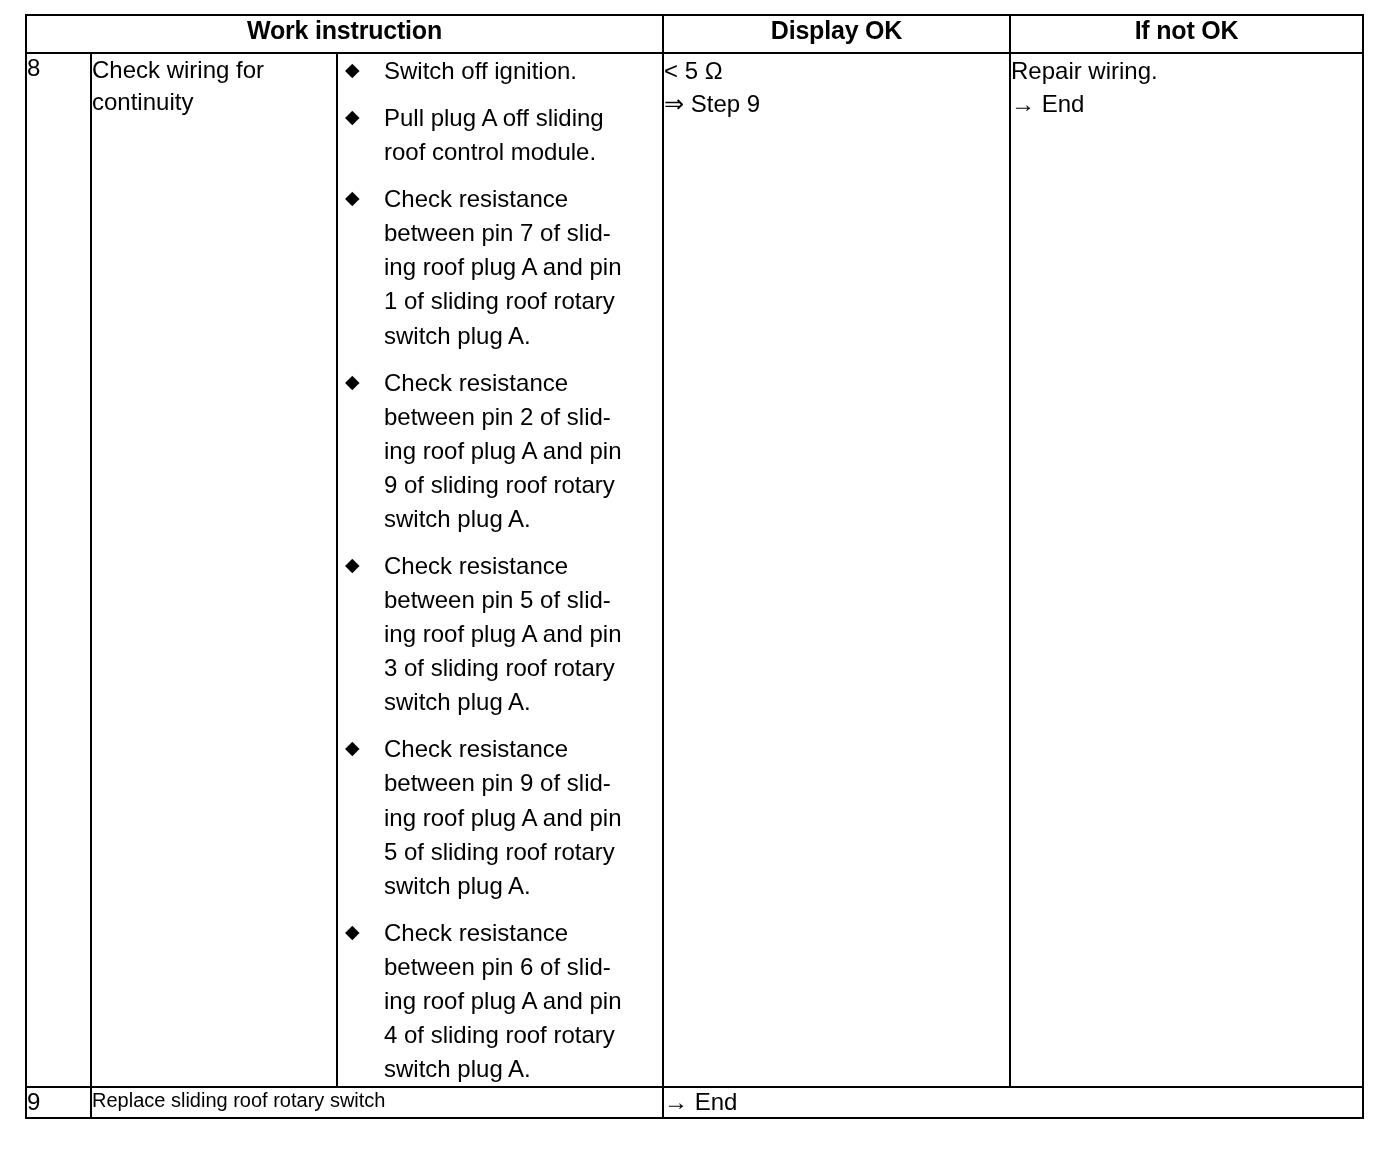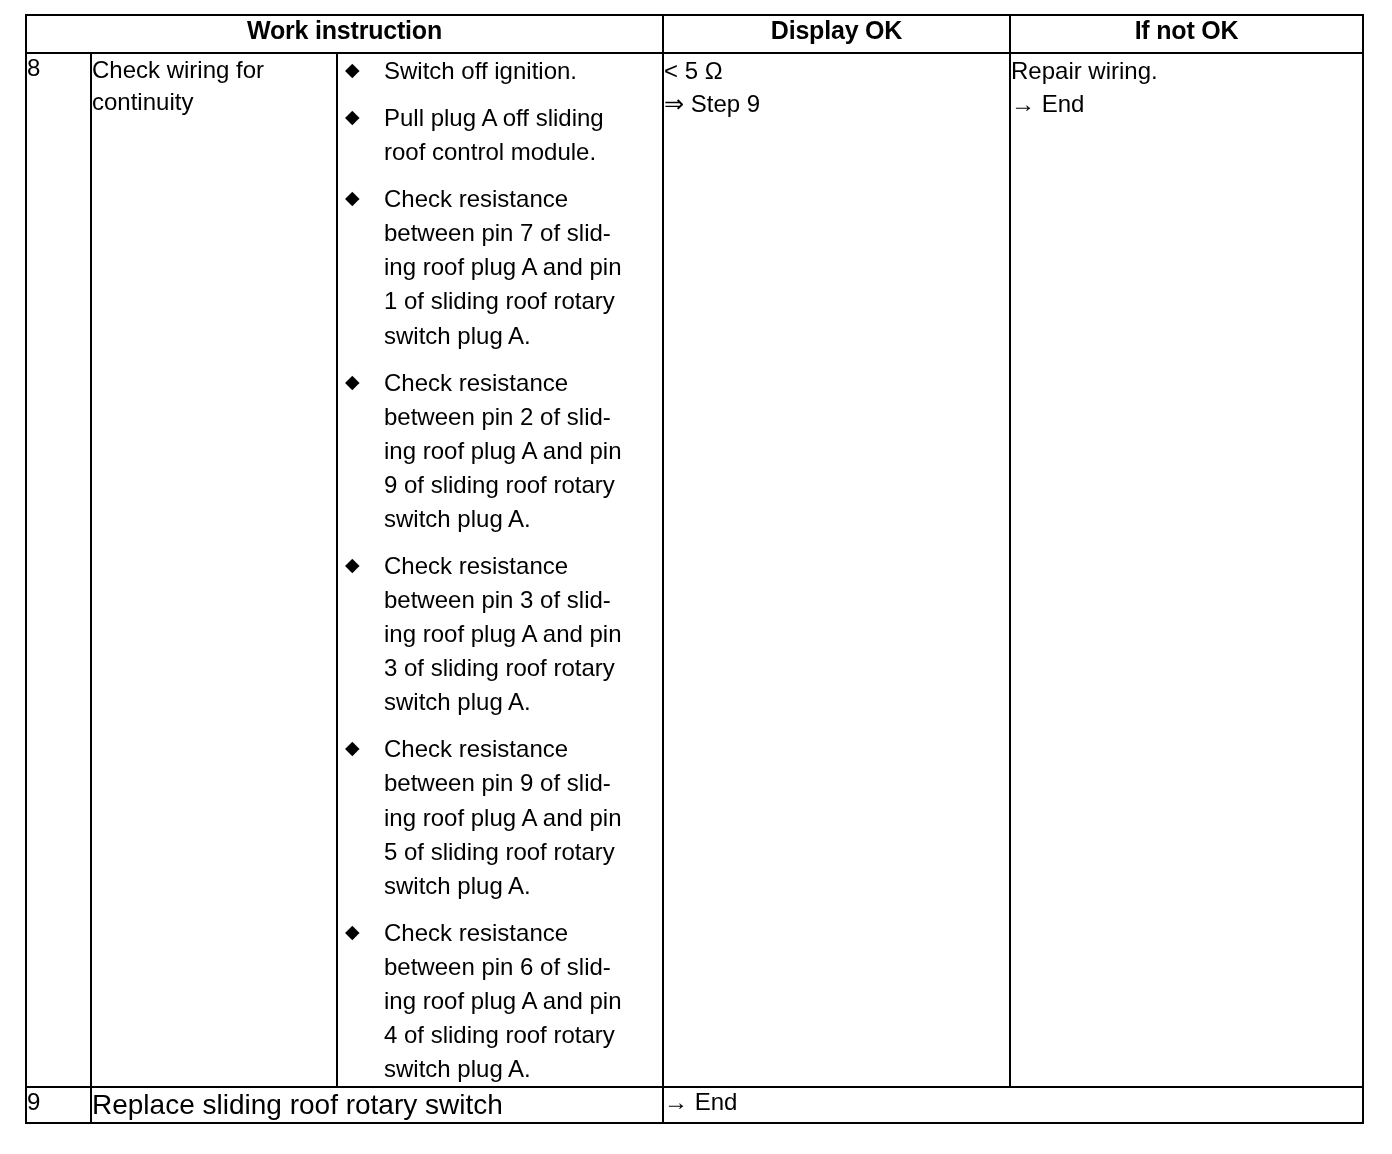--- a/index.html
+++ b/index.html
@@ -103,21 +103,21 @@
   }
 
   .line { display: block; white-space: pre; }
 
   .arrow-line {
     display: block;
     white-space: pre;
   }
 
   .row9-desc {
-    font-size: 28px;
+    font-size: 20px;
     line-height: 1.2;
     padding: 9px 8px 9px 14px;
   }
   .row9-end {
     font-size: 24px;
     line-height: 1.2;
     padding: 9px 8px 9px 12px;
   }
 </style>
 </head>
@@ -176,21 +176,21 @@
               <span class="line">Check resistance</span>
               <span class="line">between pin 2 of slid-</span>
               <span class="line">ing roof plug A and pin</span>
               <span class="line">9 of sliding roof rotary</span>
               <span class="line">switch plug A.</span>
             </li>
 
             <li>
               <span class="bullet">◆</span>
               <span class="line">Check resistance</span>
-              <span class="line">between pin 3 of slid-</span>
+              <span class="line">between pin 5 of slid-</span>
               <span class="line">ing roof plug A and pin</span>
               <span class="line">3 of sliding roof rotary</span>
               <span class="line">switch plug A.</span>
             </li>
 
             <li>
               <span class="bullet">◆</span>
               <span class="line">Check resistance</span>
               <span class="line">between pin 9 of slid-</span>
               <span class="line">ing roof plug A and pin</span>

